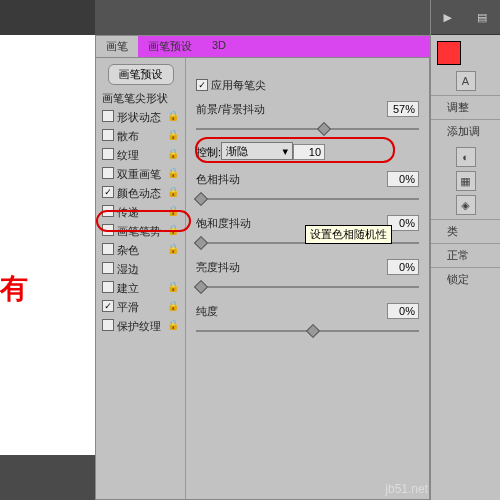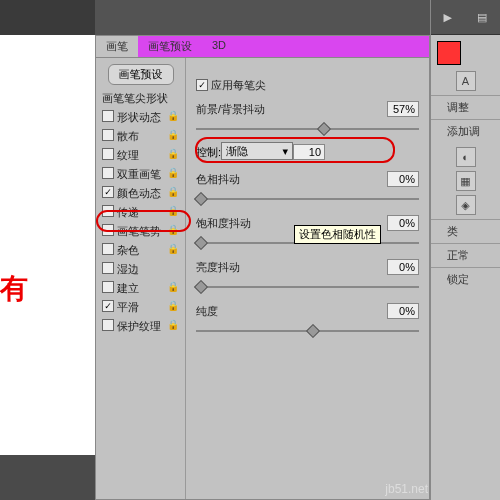--- a/index.html
+++ b/index.html
@@ -26,21 +26,21 @@
 .hl2{left:195px;top:137px;width:200px;height:26px}
 .main{flex:1;padding:16px 10px}
 .mrow{display:flex;align-items:center;height:22px;margin-bottom:2px}
 .mlabel{flex:1;color:#222}
 .val{width:32px;height:16px;background:#eee;border:1px solid #888;text-align:right;padding:0 3px;line-height:14px}
 .slider{height:14px;position:relative;margin-bottom:6px}
 .slider-track{position:absolute;top:6px;left:0;right:0;height:2px;background:#888}
 .slider-thumb{position:absolute;top:2px;width:10px;height:10px;background:#999;border:1px solid #555;transform:rotate(45deg)}
 .ctrl-row{display:flex;align-items:flex-end;margin:4px 0 8px}
 .select{width:72px;height:18px;background:#ddd;border:1px solid #777;padding:0 4px;display:flex;align-items:center;justify-content:space-between}
-.tooltip{position:absolute;left:294px;top:225px;background:#ffffe1;border:1px solid #000;padding:1px 4px;font-size:11px}
+.tooltip{position:absolute;left:305px;top:225px;background:#ffffe1;border:1px solid #000;padding:1px 4px;font-size:11px}
 .rpanel{position:absolute;top:0;right:0;width:70px;height:500px;background:#c2c2c2;border-left:1px solid #888}
 .rtop{height:35px;background:#535353;border-bottom:1px solid #333;display:flex;align-items:center;justify-content:space-around}
 .tri{color:#ccc;font-size:11px}
 .swatch{width:24px;height:24px;background:#f33;border:1px solid #000;margin:6px}
 .rsec{border-top:1px solid #999;padding:4px 16px;color:#333}
 .ricon{width:20px;height:20px;margin:4px auto;border:1px solid #888;background:#d0d0d0;text-align:center;line-height:18px;color:#444}
 .watermark{position:absolute;right:72px;bottom:4px;color:#ddd;font-size:12px}
 </style>
 </head>
 <body>

